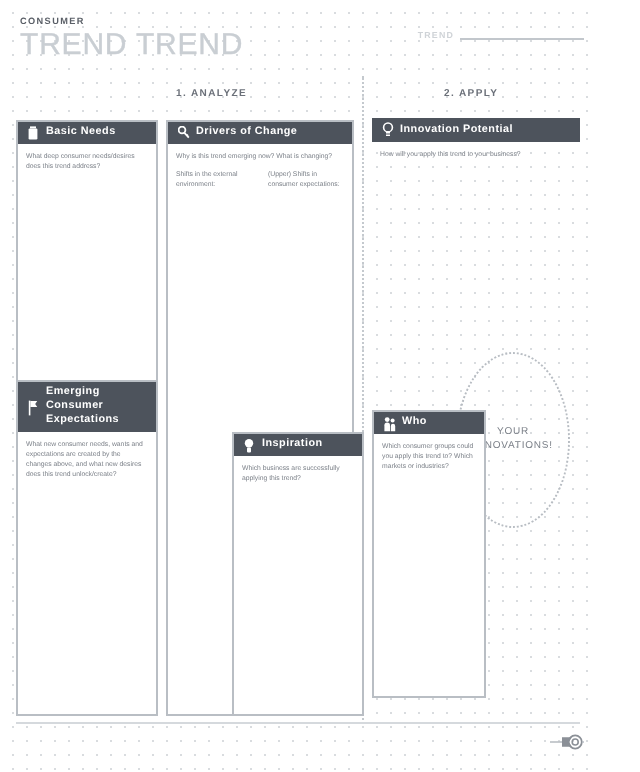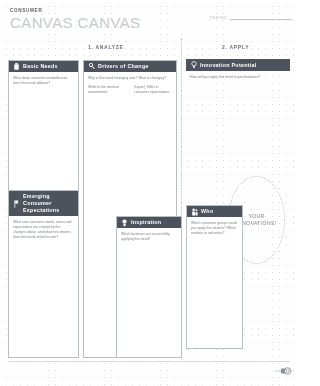--- a/index.html
+++ b/index.html
@@ -136,21 +136,21 @@
     display:flex;align-items:center;justify-content:center;
   }
 </style>
 </head>
 <body>
 
 <div class="canvas"></div>
 
 <div class="header">
   <div class="kicker">CONSUMER</div>
-  <div class="wordmark">CANVAS CANVAS</div>
+  <div class="wordmark">TREND TREND</div>
 </div>
 
 <div class="trendline">
   <span class="trendlabel">TREND</span>
   <span class="trendrule"></span>
 </div>
 
 <div class="steptitle" id="step-analyze">1. ANALYZE</div>
 <div class="steptitle" id="step-apply">2. APPLY</div>
 

